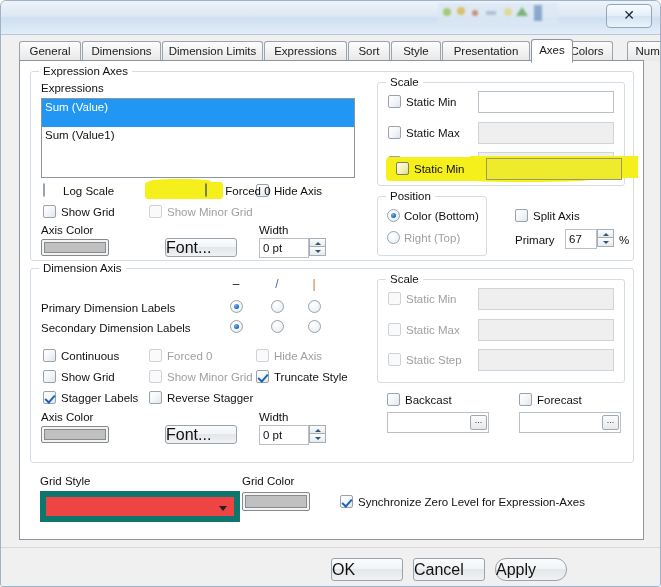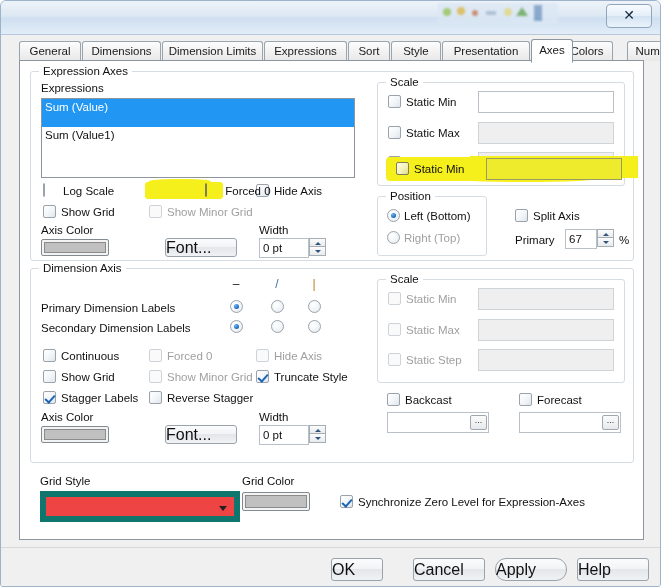--- a/index.html
+++ b/index.html
@@ -445,21 +445,21 @@
 
         <span class="cb" style="left:10px; top:73px;"></span>
         <span class="cbtext" style="left:28px; top:74px;">Static Step</span>
         <span class="tbox dis" style="left:100px; top:69px; width:136px; height:22px;"></span>
       </div>
 
       
       <div class="group" style="left:346px; top:124px; width:110px; height:60px;">
         <span class="legend">Position</span>
         <span class="rb on" style="left:9px; top:12px;"></span>
-        <span class="cbtext" style="left:26px; top:13px;">Left (Bottom)</span>
+        <span class="cbtext" style="left:26px; top:13px;">Color (Bottom)</span>
         <span class="rb" style="left:9px; top:34px;"></span>
         <span class="cbtext dis" style="left:26px; top:35px;">Right (Top)</span>
       </div>
 
       <span class="cb" style="left:484px; top:137px;"></span>
       <span class="cbtext" style="left:502px; top:138px;">Split Axis</span>
 
       <span class="lbl" style="left:484px; top:162px;">Primary</span>
       <span class="tbox" style="left:534px; top:157px; width:32px; height:20px;">67</span>
       <span class="spin" style="left:566px; top:157px;">
@@ -568,19 +568,18 @@
     <span class="lbl" style="left:222px; top:414px;">Grid Color</span>
     <span class="swatch" style="left:222px; top:431px; width:68px; height:19px;">
         <i style="background: rgb(192, 192, 192);"></i>
       </span>
 
     <span class="cb checked" style="left:320px; top:434px;"></span>
     <span class="cbtext" style="left:338px; top:435px;">Synchronize Zero Level for Expression-Axes</span>
   </div>
 
   <div id="footer">
-    <span class="btn" style="left:330px; top:10px; width:52px; height:23px; line-height:21px;">OK</span>
+    <span class="btn" style="left:330px; top:10px; width:72px; height:23px; line-height:21px;">OK</span>
     <span class="btn" style="left:412px; top:10px; width:72px; height:23px; line-height:21px;">Cancel</span>
     <span class="btn" style="left:494px; top:10px; width:72px; height:23px; line-height:21px;border-radius:11px;">Apply</span>
-    <span class="btn" style="left:576px; top:10px; width:72px; height:23px; line-height:21px;">Help</span>
   </div>
 
 </div>
 
 </body></html>

